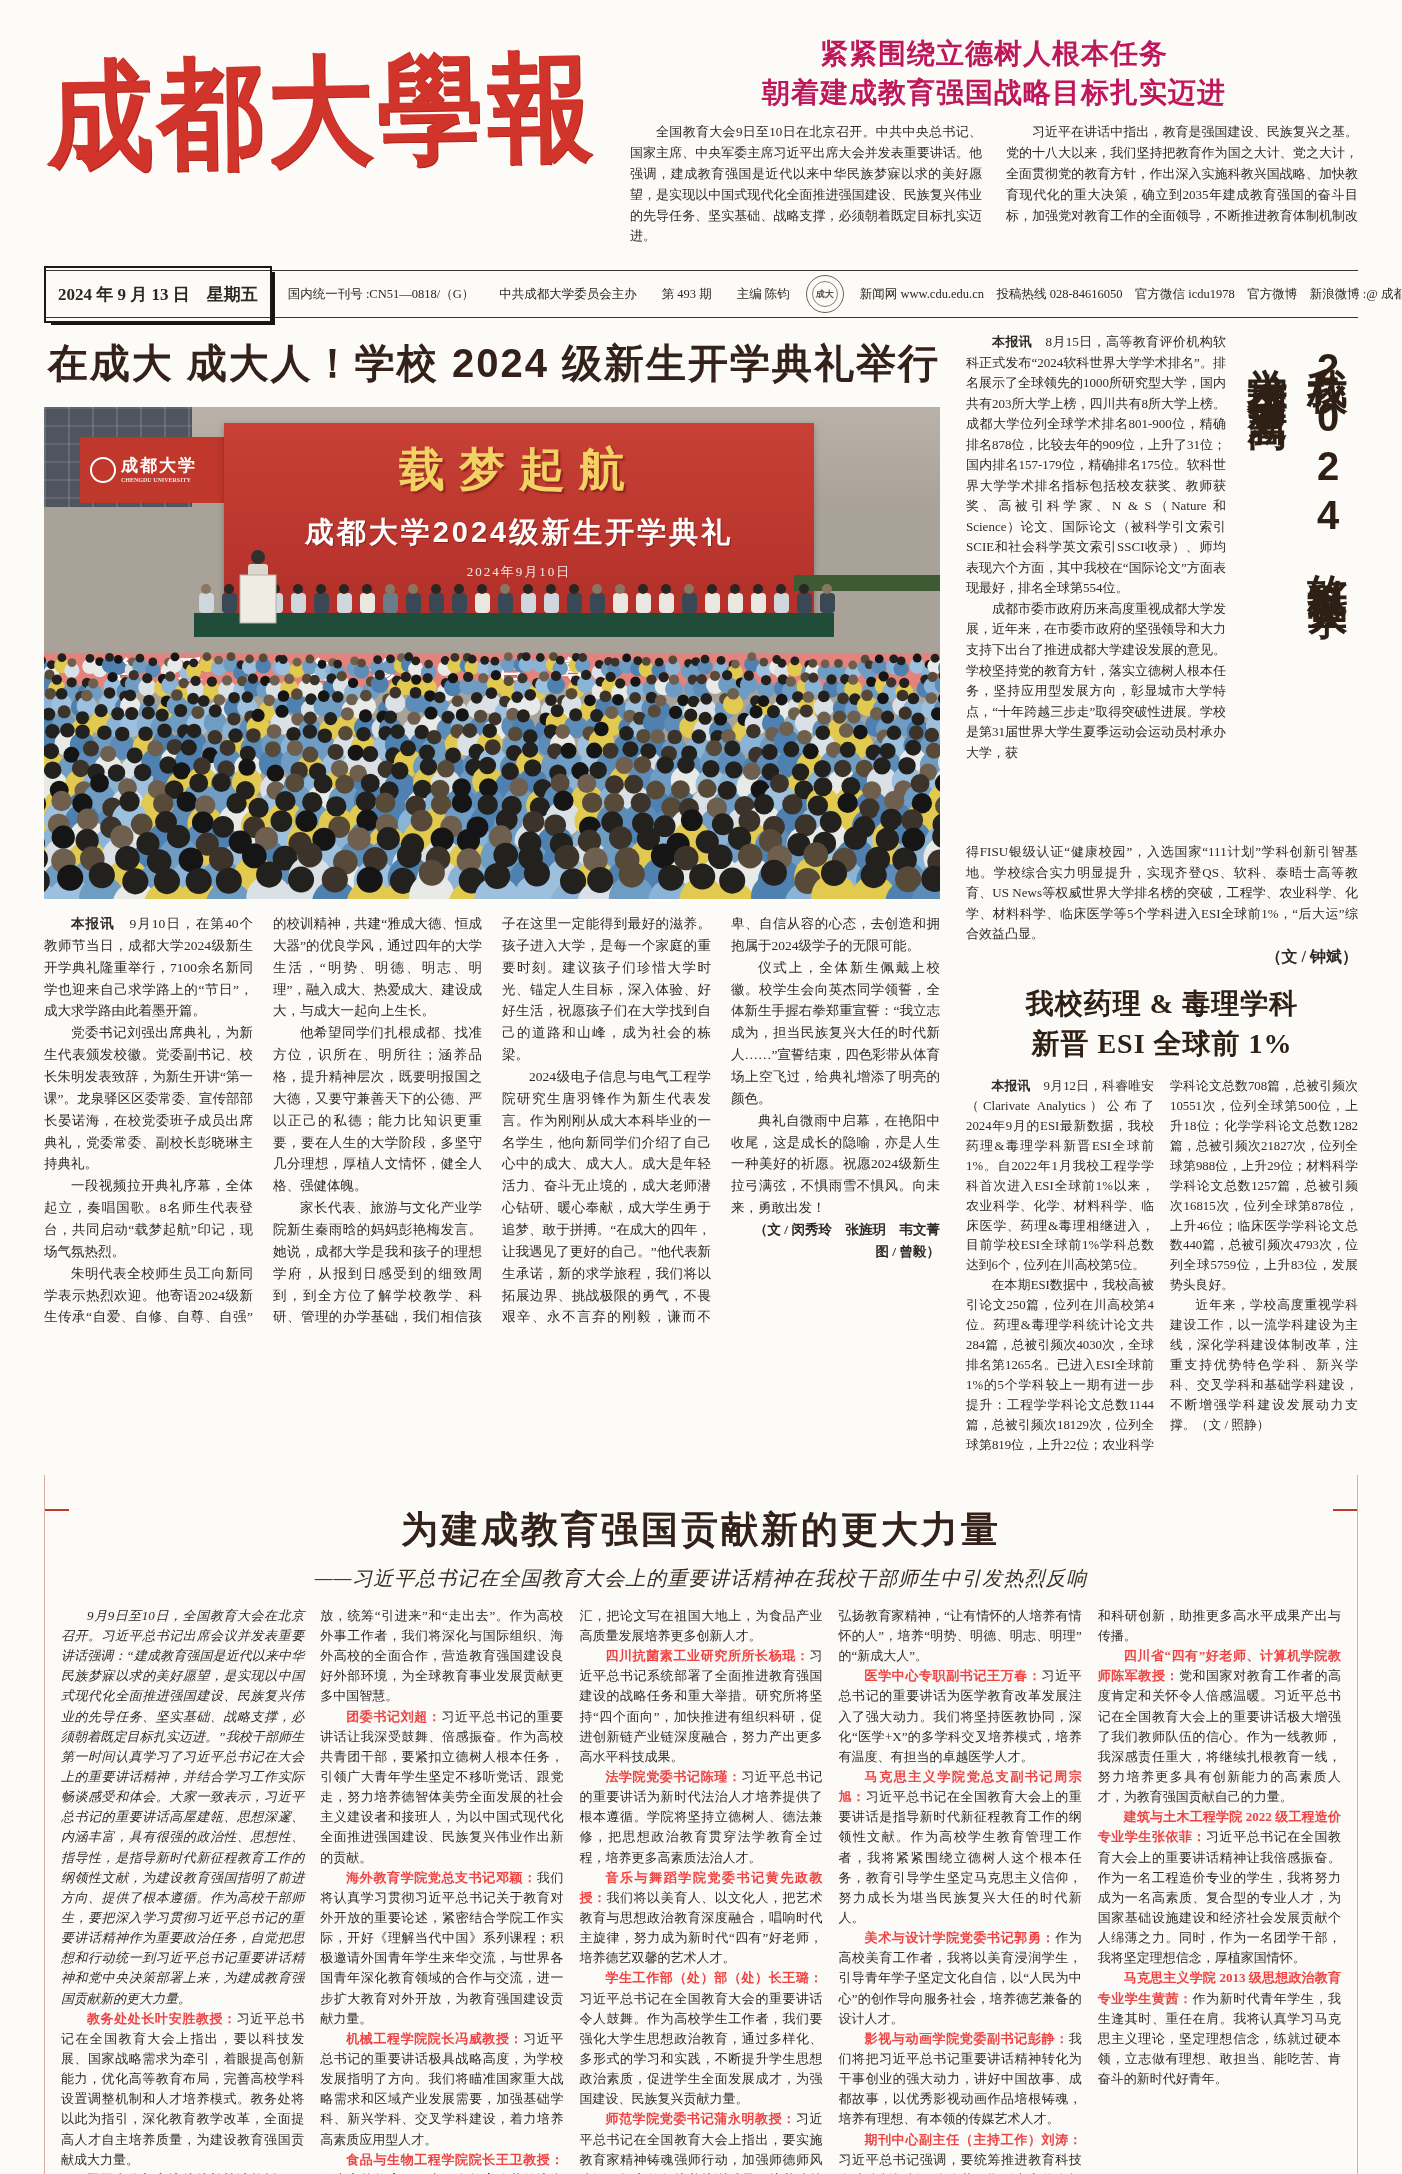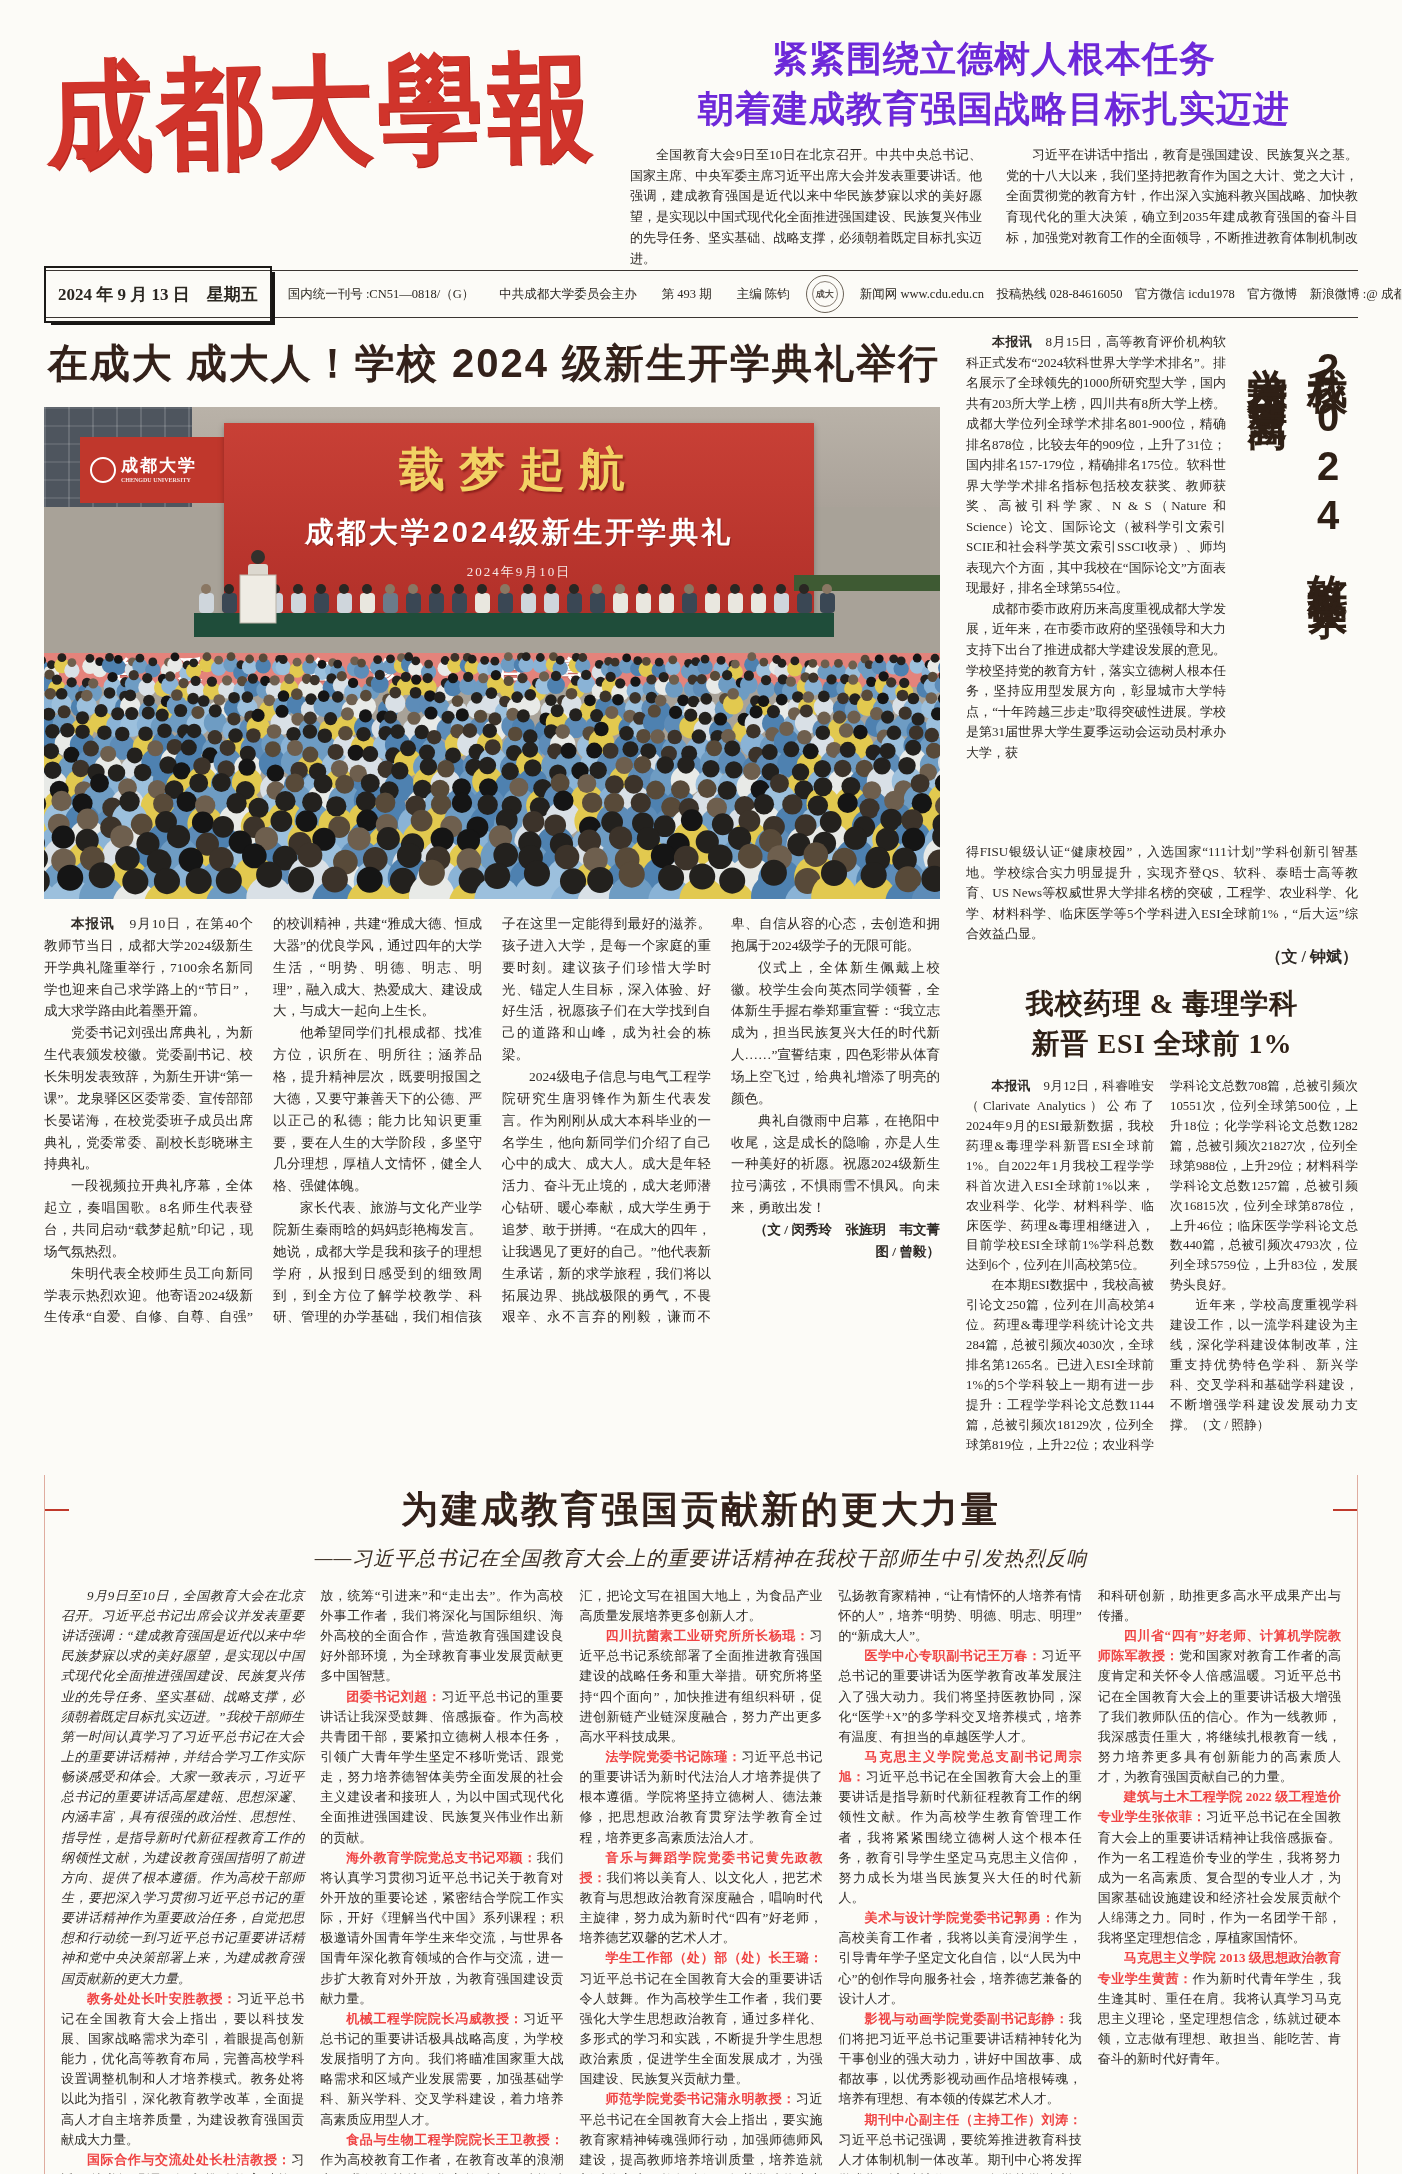--- a/index.html
+++ b/index.html
@@ -8,21 +8,21 @@
           padding:0 44px 18px; position:relative; overflow:hidden; }
 
   
   .header { position:relative; height:270px; }
   .masthead { position:absolute; left:2px; top:38px; font-size:106px; font-weight:bold;
               color:#d0342b; letter-spacing:4px; transform:scaleY(1.12) rotate(-1deg);
               transform-origin:left top; text-shadow:1px 1px 0 #b8261e;
               font-family:"DejaVu Serif","Liberation Serif",serif; white-space:nowrap; }
   .top-ed { position:absolute; left:586px; right:0; top:34px; }
   .top-ed-head { text-align:center; font-family:"Liberation Sans","DejaVu Sans",sans-serif;
-                 font-weight:900; color:#6d28d9; font-size:36px; line-height:1.4; letter-spacing:1px; }
+                 font-weight:900; color:#be185d; font-size:28px; line-height:1.4; letter-spacing:1px; }
   .top-ed-body { margin-top:10px; column-count:2; column-gap:24px; font-size:13px; line-height:1.6;
                  text-align:justify; height:142px; overflow:hidden; }
   .top-ed-body p { text-indent:2em; }
 
   
   .dateline { border-top:1.5px solid #3b3632; border-bottom:1.5px solid #3b3632; height:48px;
               display:flex; align-items:center; gap:16px; font-size:12.5px; color:#2b2721; }
   .date-box { border:2px solid #1c1a18; padding:15px 12px; font-weight:bold; font-size:17px;
               box-shadow:5px 4px 0 -2px #171513; white-space:nowrap; }
   .pub-info { white-space:nowrap; }
@@ -86,21 +86,21 @@
   .esi-body { margin-top:12px; column-count:2; column-gap:16px; height:382px; overflow:hidden;
               font-size:12.8px; line-height:1.56; text-align:justify; }
 
   
   .bottom-sec { margin-top:16px; position:relative; border:1px solid #dfac9f; border-top:none;
                 padding:10px 16px 12px; height:742px; overflow:hidden; }
   .bottom-sec::before, .bottom-sec::after { content:""; position:absolute; top:34px; width:24px;
                 border-top:2.5px solid #c0392b; }
   .bottom-sec::before { left:0; } .bottom-sec::after { right:0; }
   .re-head { text-align:center; font-family:"Liberation Sans","DejaVu Sans",sans-serif; font-weight:900;
-             font-size:37px; color:#33211a; letter-spacing:3px; }
+             font-size:37px; color:#33211a; letter-spacing:3px;margin-top:20px; }
   .re-sub { text-align:center; font-size:20px; margin-top:10px; color:#3a2c20; font-style:italic;
             letter-spacing:1px; }
   .re-body { margin-top:14px; column-count:5; column-gap:16px; height:612px; overflow:hidden;
              font-size:13px; line-height:1.55; text-align:justify; }
   .re-body p { text-indent:2em; }
   .re-intro { font-style:italic; }
   .re-entry b { color:#ef4444; }
 </style>
 </head>
 <body>

